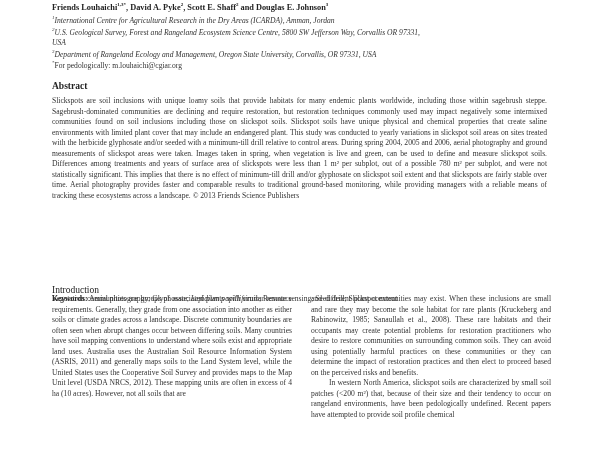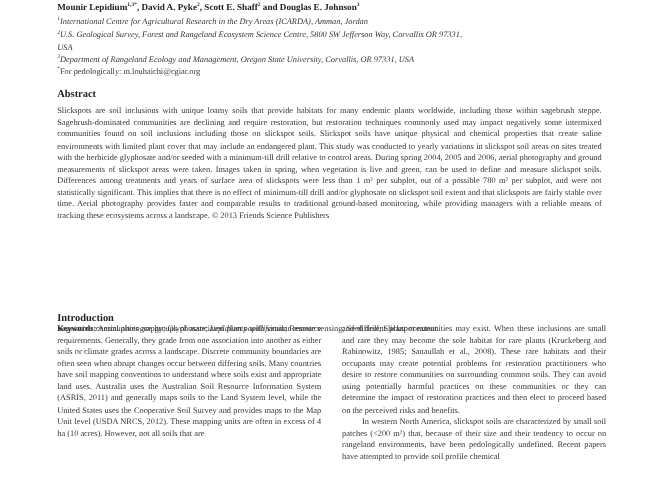--- a/index.html
+++ b/index.html
@@ -6,32 +6,32 @@
     body { width:600px; height:450px; overflow:hidden; position:relative; font-family:"Liberation Serif", serif; color:#222; }
     .page { position:absolute; left:52px; top:0; width:500px; }
     .authors { position:absolute; top:2px; left:0; font-size:8.3px; font-weight:bold; white-space:nowrap; }
     .aff { position:absolute; left:0; font-size:7.6px; font-style:italic; color:#333; white-space:nowrap; }
     .corr { position:absolute; left:0; font-size:7.6px; color:#333; white-space:nowrap; }
     sup { font-size:5px; }
     .abs-title { position:absolute; top:81px; left:0; font-size:9.5px; font-weight:bold; }
     .abstract { position:absolute; top:96px; left:0; width:495px; font-size:7.6px; line-height:10.5px; text-align:justify; color:#333; }
     .keywords { position:absolute; top:258px; left:0; font-size:7.6px; color:#333; white-space:nowrap;margin-top:36px; }
     .keywords b { color:#222; }
-    .intro-title { position:absolute; top:285px; left:0; font-size:9.5px; font-weight:bold; }
+    .intro-title { position:absolute; top:285px; left:0; font-size:9.5px; font-weight:normal; }
     .col { position:absolute; top:294px; width:240px; font-size:7.6px; line-height:10.5px; text-align:justify; color:#333; }
     .col.left { left:0; }
     .col.right { left:259px; }
     .indent { text-indent:18px; }
   </style>
 </head>
 <body>
 
 <div class="page">
   <div class="authors">
-    <span>Mounir Lepidium</span><sup>1,3*</sup>,
+    <span>Friends Louhaichi</span><sup>1,3*</sup>,
     <span>David A. Pyke</span><sup>2</sup>,
     <span>Scott E. Shaff</span><sup>2</sup> and
     <span>Douglas E. Johnson</span><sup>3</sup>
   </div>
   <div class="aff" style="top:15px"><sup>1</sup><span>International Centre for Agricultural Research in the Dry Areas (ICARDA), Amman, Jordan</span></div>
   <div class="aff" style="top:27px"><sup>2</sup><span>U.S. Geological Survey, Forest and Rangeland Ecosystem Science Centre, 5800 SW Jefferson Way, Corvallis OR 97331,</span></div>
   <div class="aff" style="top:38px"><span>USA</span></div>
   <div class="aff" style="top:49px"><sup>3</sup><span>Department of Rangeland Ecology and Management, Oregon State University, Corvallis, OR 97331, USA</span></div>
   <div class="corr" style="top:60px"><sup>*</sup><span>For pedologically: m.louhaichi@cgiar.org</span></div>
 

